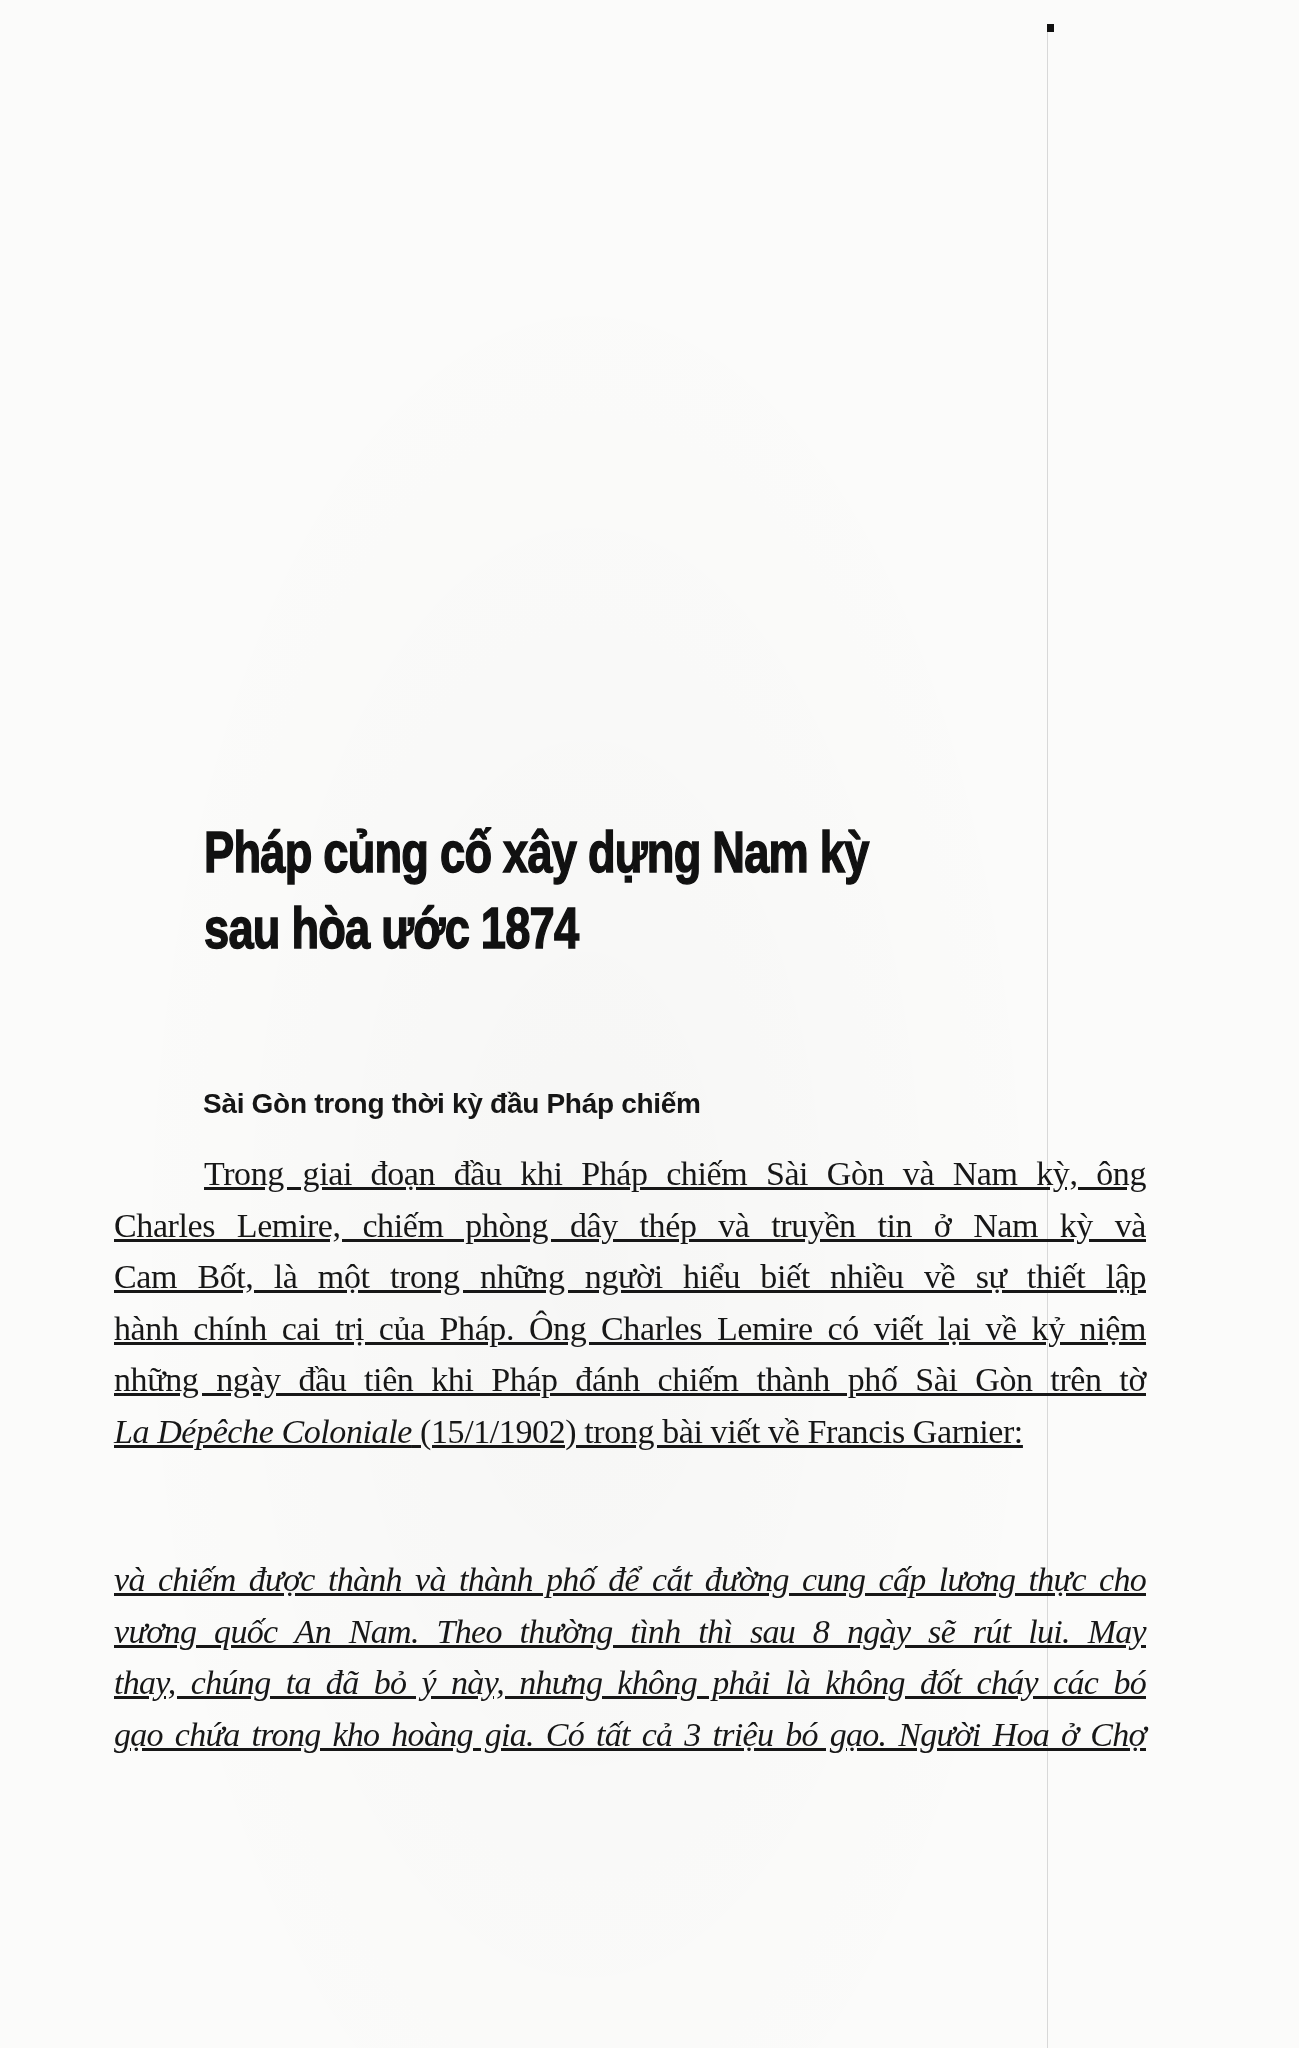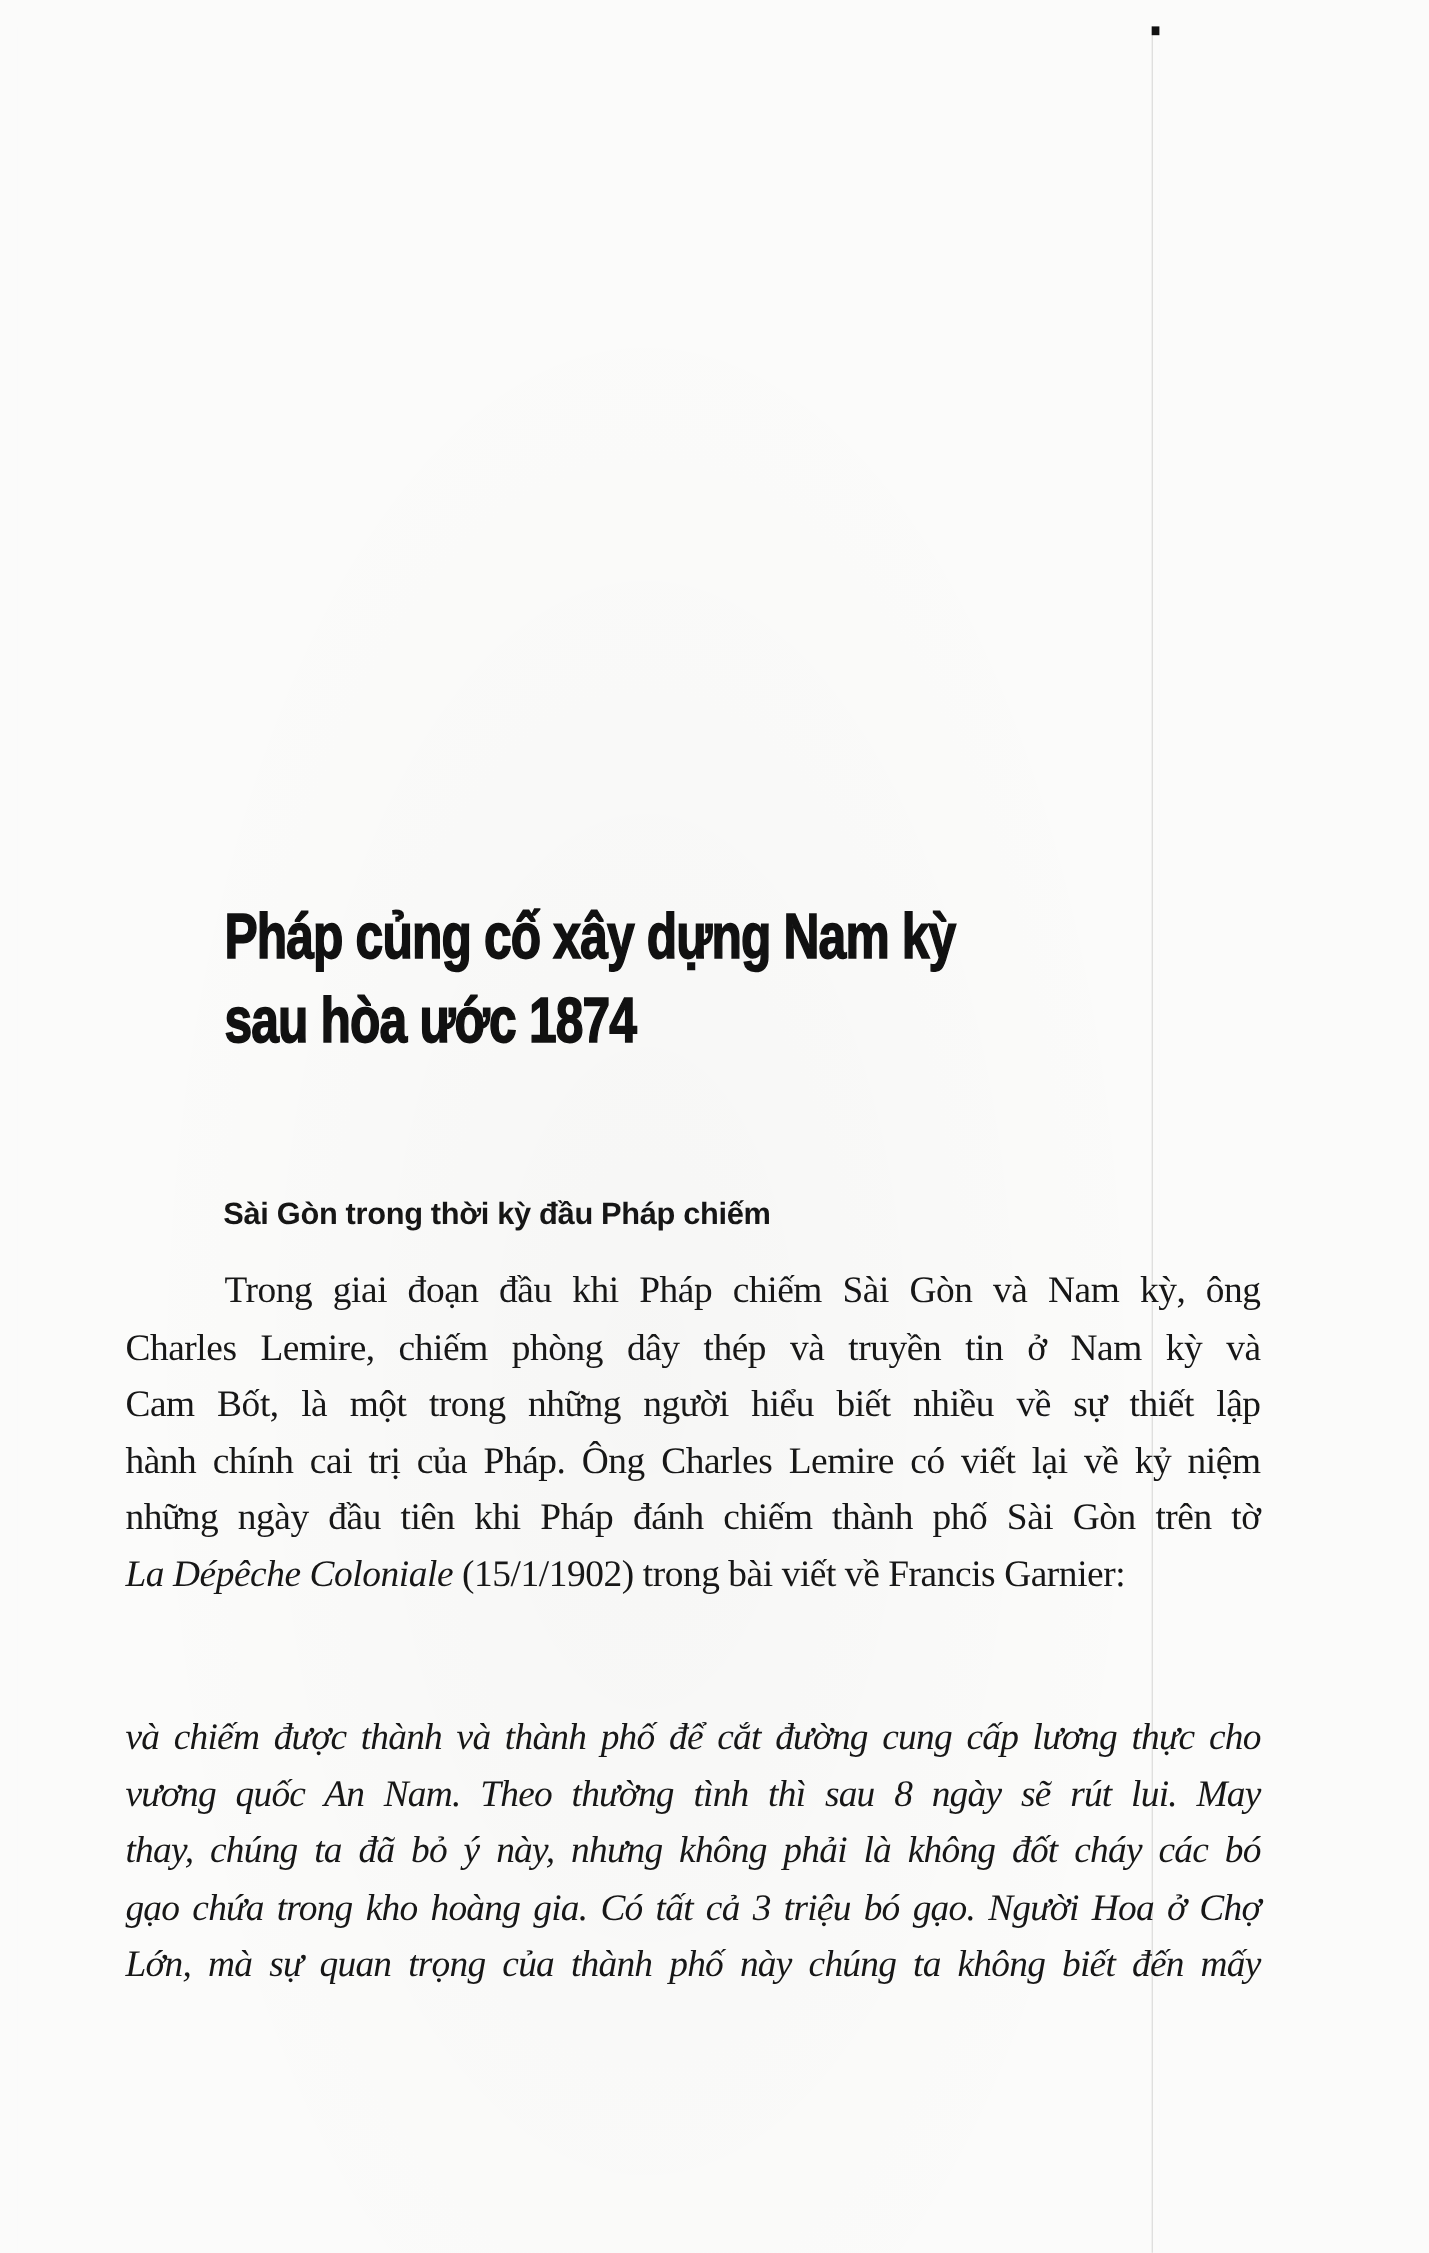--- a/index.html
+++ b/index.html
@@ -79,20 +79,21 @@
       letter-spacing: -0.3px;
     }
     .body-text {
       position: absolute;
       left: 98px;
       width: 1032px;
       font-size: 34px;
       line-height: 51.5px;
       margin: 0;
       color: #171717;
+      text-decoration: underline;
     }
     .line {
       display: block;
       white-space: nowrap;
       text-align: justify;
       text-align-last: justify;
     }
     .line.last { text-align-last: left; }
     .indent { padding-left: 90px; }
     .para1 { top: 1124px; letter-spacing: -0.4px; }
@@ -130,17 +131,16 @@
     <span class="line">những ngày đầu tiên khi Pháp đánh chiếm thành phố Sài Gòn trên tờ</span>
     <span class="line last"><em class="pub">La Dépêche Coloniale</em><span> (15/1/1902) trong bài viết về Francis Garnier:</span></span>
   </p>
 
 
   <p class="body-text quote2">
     <span class="line">và chiếm được thành và thành phố để cắt đường cung cấp lương thực cho</span>
     <span class="line">vương quốc An Nam. Theo thường tình thì sau 8 ngày sẽ rút lui. May</span>
     <span class="line">thay, chúng ta đã bỏ ý này, nhưng không phải là không đốt cháy các bó</span>
     <span class="line">gạo chứa trong kho hoàng gia. Có tất cả 3 triệu bó gạo. Người Hoa ở Chợ</span>
-    <span class="line">Lớn, mà sự quan trọng của thành phố này chúng ta không biết đến mấy</span>
   </p>
 
   <div class="bottom-shadow"></div>
 </div>
 
 </body></html>

